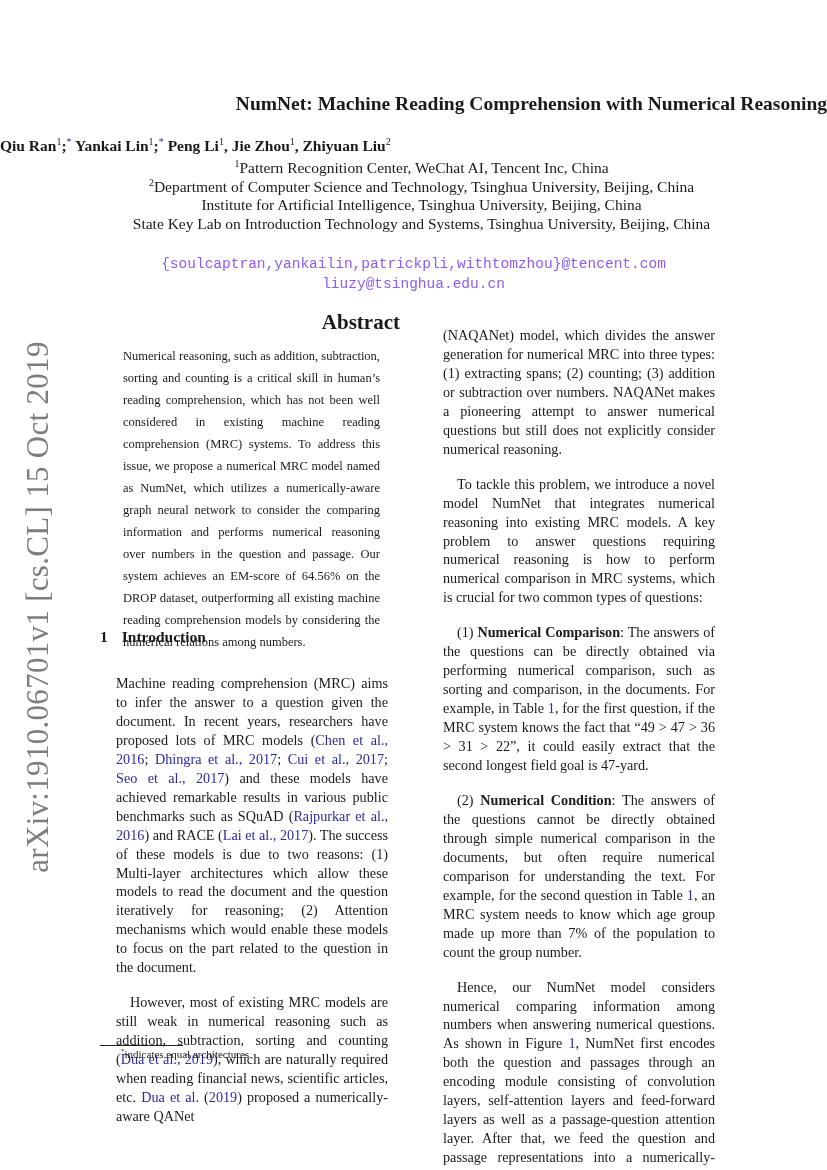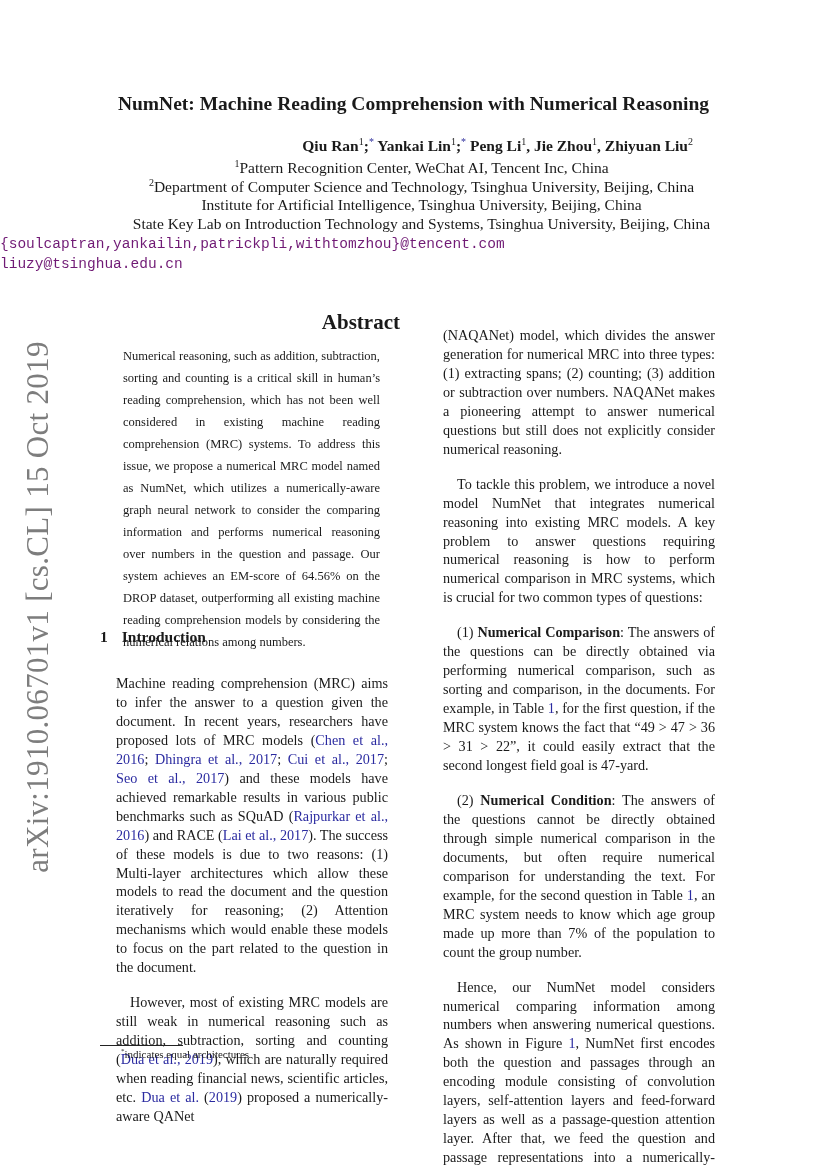--- a/index.html
+++ b/index.html
@@ -2,30 +2,30 @@
 <html><head>
 <meta charset="utf-8">
 <style>
   html, body { margin: 0; padding: 0; background: #ffffff; }
   body { width: 827px; height: 1170px; position: relative; overflow: hidden;
          font-family: "Liberation Serif", "DejaVu Serif", serif; color: #1a1a1a; }
   .sidebar-stamp { position: absolute; left: 18px; top: 366px; width: 40px; height: 482px; }
   .sidebar-stamp span { position: absolute; left: 50%; top: 50%;
          transform: translate(-50%,-50%) rotate(-90deg); white-space: nowrap;
          font-family: "Liberation Serif", serif; font-size: 31px; color: #7d7d7d; letter-spacing: 0.3px; }
-  .title { position: absolute; top: 93px; left: 0; width: 827px; text-align: center;
+  .title { position: absolute; top: 93px; left: 0; width: 827px; text-align: right;
            font-weight: bold; font-size: 19.5px; }
-  .authors { position: absolute; top: 136px; left: 0; width: 693px; text-align: right;
+  .authors { position: absolute; top: 136px; left: 0; width: 693px; text-align: left;
              font-weight: bold; font-size: 15.5px; }
   .authors sup { font-weight: normal; font-size: 10px; }
   .authors .star { color: #2a2a9a; }
   .aff { position: absolute; left: 8px; width: 827px; text-align: center; font-size: 15.5px; }
   .aff sup { font-size: 10px; }
-  .email { position: absolute; left: 0; width: 827px; 
-           font-family: "Liberation Mono", "DejaVu Sans Mono", monospace; font-size: 14.5px; color: #701a75; }
+  .email { position: absolute; left: 0; width: 827px; text-align: center;
+           font-family: "Liberation Mono", "DejaVu Sans Mono", monospace; font-size: 14.5px; color: #8b5cf6; margin-top: 20px; }
   .col { position: absolute; }
   .abs-title { position: absolute; left: 110px; width: 290px; top: 310px; text-align: right;
                font-weight: bold; font-size: 21px; }
   .abs-body { position: absolute; left: 123px; width: 257px; top: 345px; font-size: 12.5px;
               line-height: 22px; text-align: justify; }
   .sec-title { position: absolute; left: 100px; top: 628px; font-weight: bold; font-size: 15.5px; }
   .sec-title .num { margin-right: 14px; }
   .body-text { font-size: 14.2px; line-height: 18.95px; text-align: justify; }
   .left-col { left: 100px; width: 304px; top: 658px; }
   .right-col { left: 427px; width: 304px; top: 310px; }

